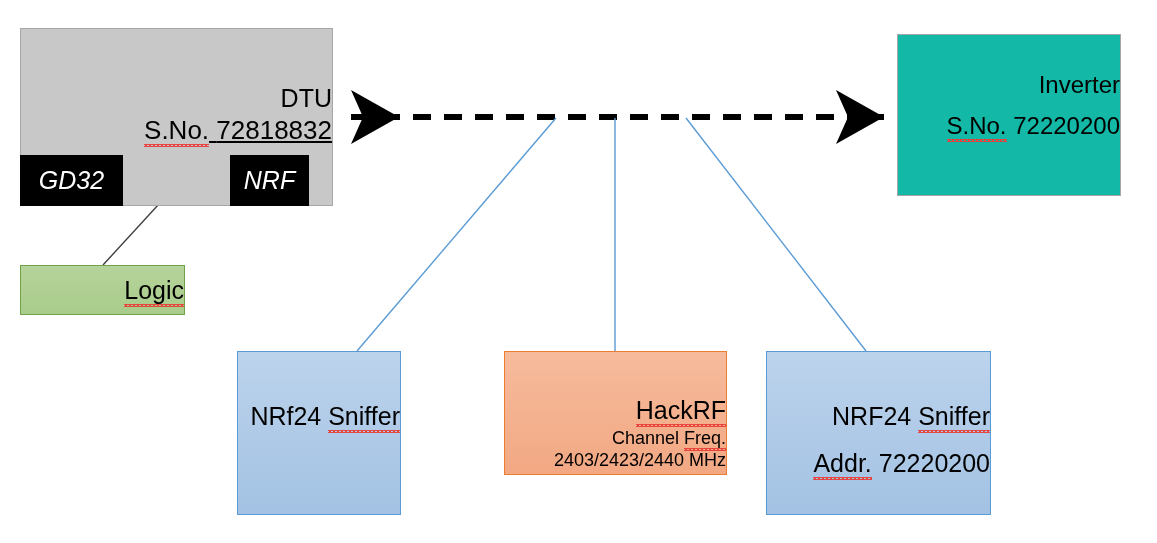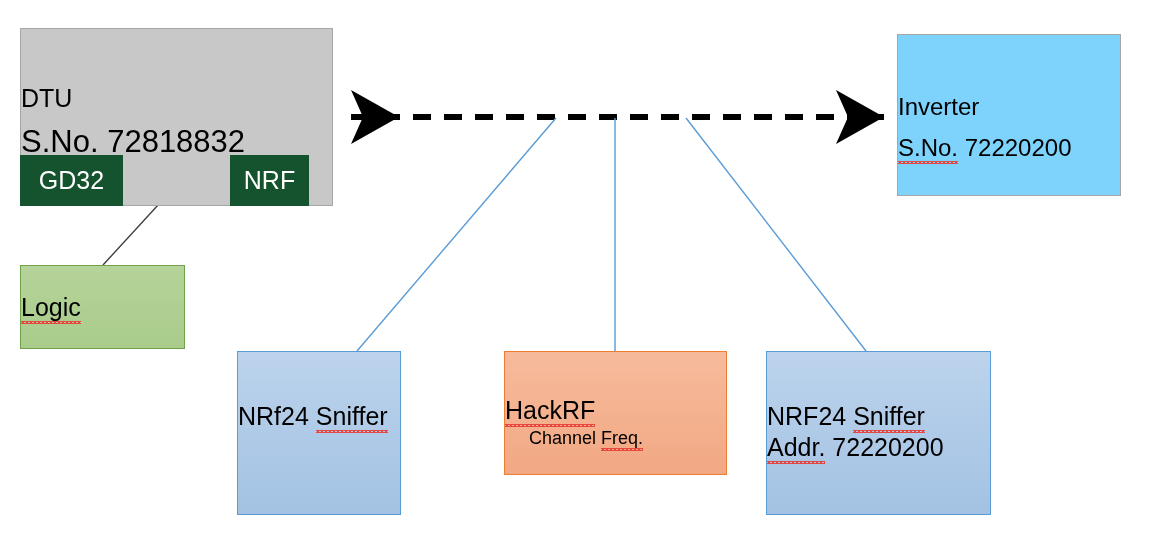--- a/index.html
+++ b/index.html
@@ -15,74 +15,75 @@
     width: 1157px;
     height: 543px;
     background: #ffffff;
     overflow: hidden;
   }
   .box {
     position: absolute;
     box-sizing: border-box;
     display: flex;
     flex-direction: column;
-    align-items: flex-start;
+    align-items: flex-end;
     justify-content: center;
     text-align: center;
     color: #000000;
     line-height: 1.16;
   }
   
   #dtu-box {
     left: 20px;
     top: 28px;
     width: 313px;
     height: 178px;
     background: #c8c8c8;
     border: 1px solid #a6a6a6;
     justify-content: flex-start;
     padding-top: 55px;
   }
   #dtu-box .line1 { font-size: 25px; }
-  #dtu-box .line2 { font-size: 31px; margin-top: 11px; }
+  #dtu-box .line2 { font-size: 26px; margin-top: 2px; text-decoration: underline; }
 
   
   #inverter-box {
     left: 897px;
     top: 34px;
     width: 224px;
     height: 162px;
-    background: #7dd3fc;
+    background: #14b8a6;
     border: 1px solid #a6a6a6;
     justify-content: flex-start;
-    padding-top: 58px;
+    padding-top: 36px;
   }
   #inverter-box .line1 { font-size: 24px; }
   #inverter-box .line2 { font-size: 24px; margin-top: 13px; }
 
   
   .chip {
     position: absolute;
     box-sizing: border-box;
-    background: #14532d;
+    background: #000000;
     color: #ffffff;
     display: flex;
     align-items: center;
     justify-content: center;
     font-size: 25px;
+    font-style: italic;
   }
   #gd32-chip { left: 20px; top: 155px; width: 103px; height: 51px; }
   #nrf-chip  { left: 230px; top: 155px; width: 79px; height: 51px; }
 
   
   #logic-box {
     left: 20px;
     top: 265px;
     width: 165px;
-    height: 84px;
+    height: 50px;
     background: linear-gradient(to bottom, #b5d39a, #a9cc8b);
     border: 1px solid #70a24a;
     font-size: 25px;
   }
 
   
   #sniffer-left-box {
     left: 237px;
     top: 351px;
     width: 164px;
@@ -113,21 +114,21 @@
     left: 766px;
     top: 351px;
     width: 225px;
     height: 164px;
     background: linear-gradient(to bottom, #bcd3ec, #a3c2e3);
     border: 1px solid #5b9bd5;
     justify-content: flex-start;
     padding-top: 50px;
   }
   #sniffer-right-box .line1 { font-size: 25px; }
-  #sniffer-right-box .line2 { font-size: 25px; margin-top: 2px; }
+  #sniffer-right-box .line2 { font-size: 25px; margin-top: 18px; }
 
   
   .sq {
     position: relative;
     display: inline-block;
   }
   .sq::after {
     content: "";
     position: absolute;
     left: 0;
@@ -215,20 +216,21 @@
     </div>
   </div>
 
   <div class="box" id="hackrf-box">
     <div class="line1">
       <span class="sq">HackRF</span>
     </div>
     <div class="line2">
       <span>Channel&nbsp;</span><span class="sq">Freq.</span>
     </div>
+    <div class="line3">2403/2423/2440 MHz</div>
   </div>
 
   <div class="box" id="sniffer-right-box">
     <div class="line1">
       <span>NRF24&nbsp;</span><span class="sq">Sniffer</span>
     </div>
     <div class="line2">
       <span class="sq">Addr.</span><span>&nbsp;</span><span>72220200</span>
     </div>
   </div>

